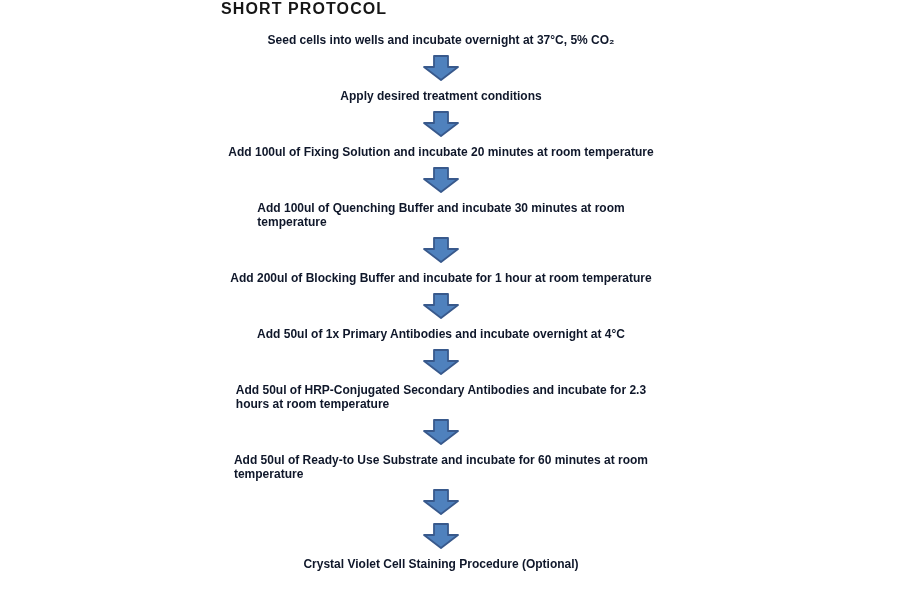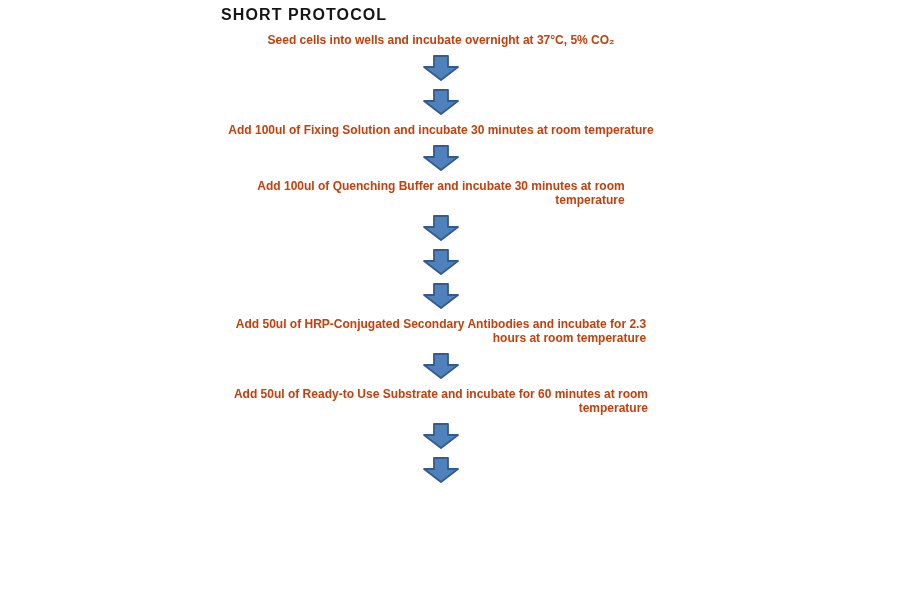--- a/index.html
+++ b/index.html
@@ -11,44 +11,44 @@
     height: 594px;
     background: #ffffff;
     font-family: "Liberation Sans", sans-serif;
     position: relative;
     overflow: hidden;
     color: #181818;
   }
   .title {
     position: absolute;
     left: 221px;
-    top: 6px;
+    top: 0;
     font-size: 16px;
     font-weight: 700;
     letter-spacing: 1.1px;
     color: #161616;
     white-space: nowrap;
   }
   .flow {
     position: absolute;
     left: 181px;
     top: 33px;
     width: 520px;
     display: flex;
     flex-direction: column;
     align-items: center;
     row-gap: 8px;
   }
   .step {
     font-size: 12px;
     font-weight: 700;
     line-height: 14px;
-    text-align: right;
+    text-align: left;
     white-space: pre-line;
-    color: #c2410c;
+    color: #0f172a;
   }
   .arrow {
     height: 26px;
     display: flex;
     align-items: center;
     justify-content: center;
   }
   .arrow svg { display: block; }
 </style>
 </head>
@@ -59,51 +59,54 @@
 <div class="flow">
 
   <div class="step">Seed cells into wells and incubate overnight at 37°C, 5% CO₂</div>
 
   <div class="arrow">
     <svg width="36" height="26" viewBox="0 0 36 26">
       <path d="M11,1 L25,1 L25,12 L35,12 L18,25 L1,12 L11,12 Z" stroke-width="1.8" stroke-linejoin="round" fill="#4f81bd" stroke="#38598c"></path>
     </svg>
   </div>
 
+  <div class="step">Apply desired treatment conditions</div>
 
   <div class="arrow">
     <svg width="36" height="26" viewBox="0 0 36 26">
       <path d="M11,1 L25,1 L25,12 L35,12 L18,25 L1,12 L11,12 Z" stroke-width="1.8" stroke-linejoin="round" fill="#4f81bd" stroke="#38598c"></path>
     </svg>
   </div>
 
-  <div class="step">Add 100ul of Fixing Solution and incubate 30 minutes at room temperature</div>
+  <div class="step">Add 100ul of Fixing Solution and incubate 20 minutes at room temperature</div>
 
   <div class="arrow">
     <svg width="36" height="26" viewBox="0 0 36 26">
       <path d="M11,1 L25,1 L25,12 L35,12 L18,25 L1,12 L11,12 Z" stroke-width="1.8" stroke-linejoin="round" fill="#4f81bd" stroke="#38598c"></path>
     </svg>
   </div>
 
   <div class="step">Add 100ul of Quenching Buffer and incubate 30 minutes at room
 temperature</div>
 
   <div class="arrow">
     <svg width="36" height="26" viewBox="0 0 36 26">
       <path d="M11,1 L25,1 L25,12 L35,12 L18,25 L1,12 L11,12 Z" stroke-width="1.8" stroke-linejoin="round" fill="#4f81bd" stroke="#38598c"></path>
     </svg>
   </div>
 
+  <div class="step">Add 200ul of Blocking Buffer and incubate for 1 hour at room temperature</div>
 
   <div class="arrow">
     <svg width="36" height="26" viewBox="0 0 36 26">
       <path d="M11,1 L25,1 L25,12 L35,12 L18,25 L1,12 L11,12 Z" stroke-width="1.8" stroke-linejoin="round" fill="#4f81bd" stroke="#38598c"></path>
     </svg>
   </div>
 
+  <div class="step">Add 50ul of 1x Primary Antibodies and incubate overnight at 4°C</div>
 
   <div class="arrow">
     <svg width="36" height="26" viewBox="0 0 36 26">
       <path d="M11,1 L25,1 L25,12 L35,12 L18,25 L1,12 L11,12 Z" stroke-width="1.8" stroke-linejoin="round" fill="#4f81bd" stroke="#38598c"></path>
     </svg>
   </div>
 
   <div class="step">Add 50ul of HRP-Conjugated Secondary Antibodies and incubate for 2.3
 hours at room temperature</div>
 
@@ -122,14 +125,15 @@
     </svg>
   </div>
 
 
   <div class="arrow">
     <svg width="36" height="26" viewBox="0 0 36 26">
       <path d="M11,1 L25,1 L25,12 L35,12 L18,25 L1,12 L11,12 Z" stroke-width="1.8" stroke-linejoin="round" fill="#4f81bd" stroke="#38598c"></path>
     </svg>
   </div>
 
+  <div class="step">Crystal Violet Cell Staining Procedure (Optional)</div>
 
 </div>
 
 </body></html>

